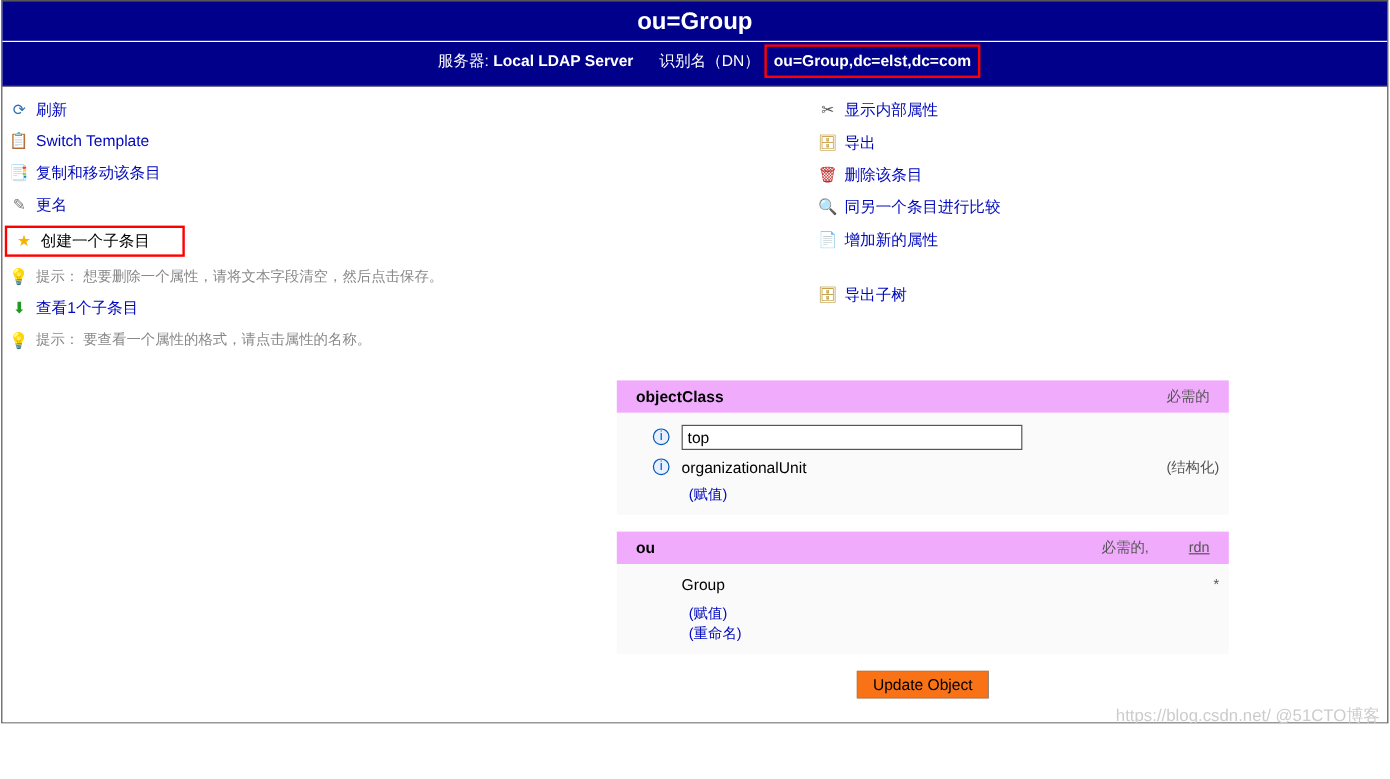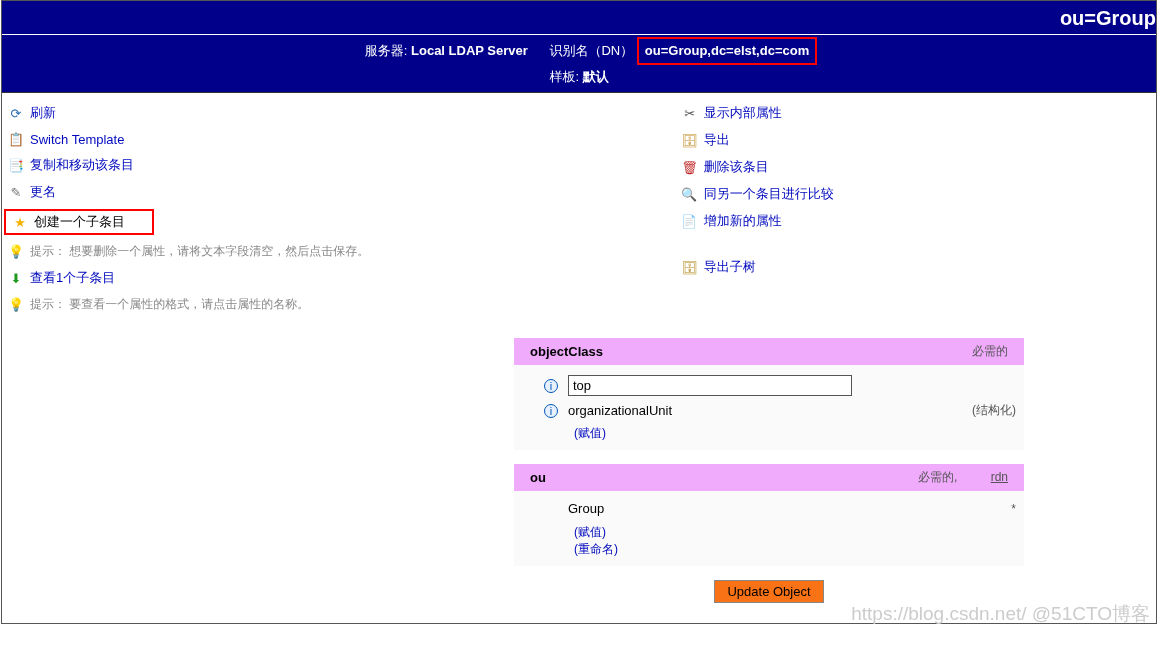--- a/index.html
+++ b/index.html
@@ -14,21 +14,21 @@
     border: 1px solid #555;
     width: 1156px;
     margin: 0 auto;
   }
   .header {
     background: #00008B;
     color: #fff;
     border-bottom: 1px solid #333;
   }
   .header-title {
-    text-align: right;
+    text-align: center;
     font-size: 20px;
     font-weight: bold;
     padding: 6px 0 4px 0;
   }
   .header-info {
     text-align: center;
     padding: 2px 0 6px 0;
     border-top: 1px solid #fff;
     font-size: 13px;
     line-height: 1.5;
@@ -152,21 +152,21 @@
     font-family: inherit;
     font-size: 13px;
     background: #f97316;
     border: 1px solid #888;
   }
   .watermark {
     position:absolute;
     right:6px;
     bottom:-4px;
     color:#ccc;
-    font-size:19px;
+    font-size:14px;
     pointer-events:none;
   }
   
   .ic-refresh { color:#2e6fb3; }
   .ic-switch { color:#b58a1f; }
   .ic-copy { color:#8a6d1d; }
   .ic-rename { color:#777; }
   .ic-star { color:#f5b301; }
   .ic-bulb { color:#bbb; }
   .ic-view { color:#219a21; }
@@ -184,24 +184,20 @@
 
   <div class="header">
     <div class="header-title">ou=Group</div>
     <div class="header-info">
       <div class="row1">
         <span class="header-label">服务器:</span>
         <span class="header-val">Local LDAP Server</span>
         <span class="header-label">识别名（DN）</span>
         <span class="dn-box">ou=Group,dc=elst,dc=com</span>
       </div>
-      <div class="row2">
-        <span class="header-label">样板:</span>
-        <span class="header-val" style="margin-right:0;">默认</span>
-      </div>
     </div>
   </div>
 
   <div class="body-area">
 
     <div class="actions">
 
       <div class="col left-col">
         <div class="action-item">
           <span class="icon ic-refresh">⟳</span>

